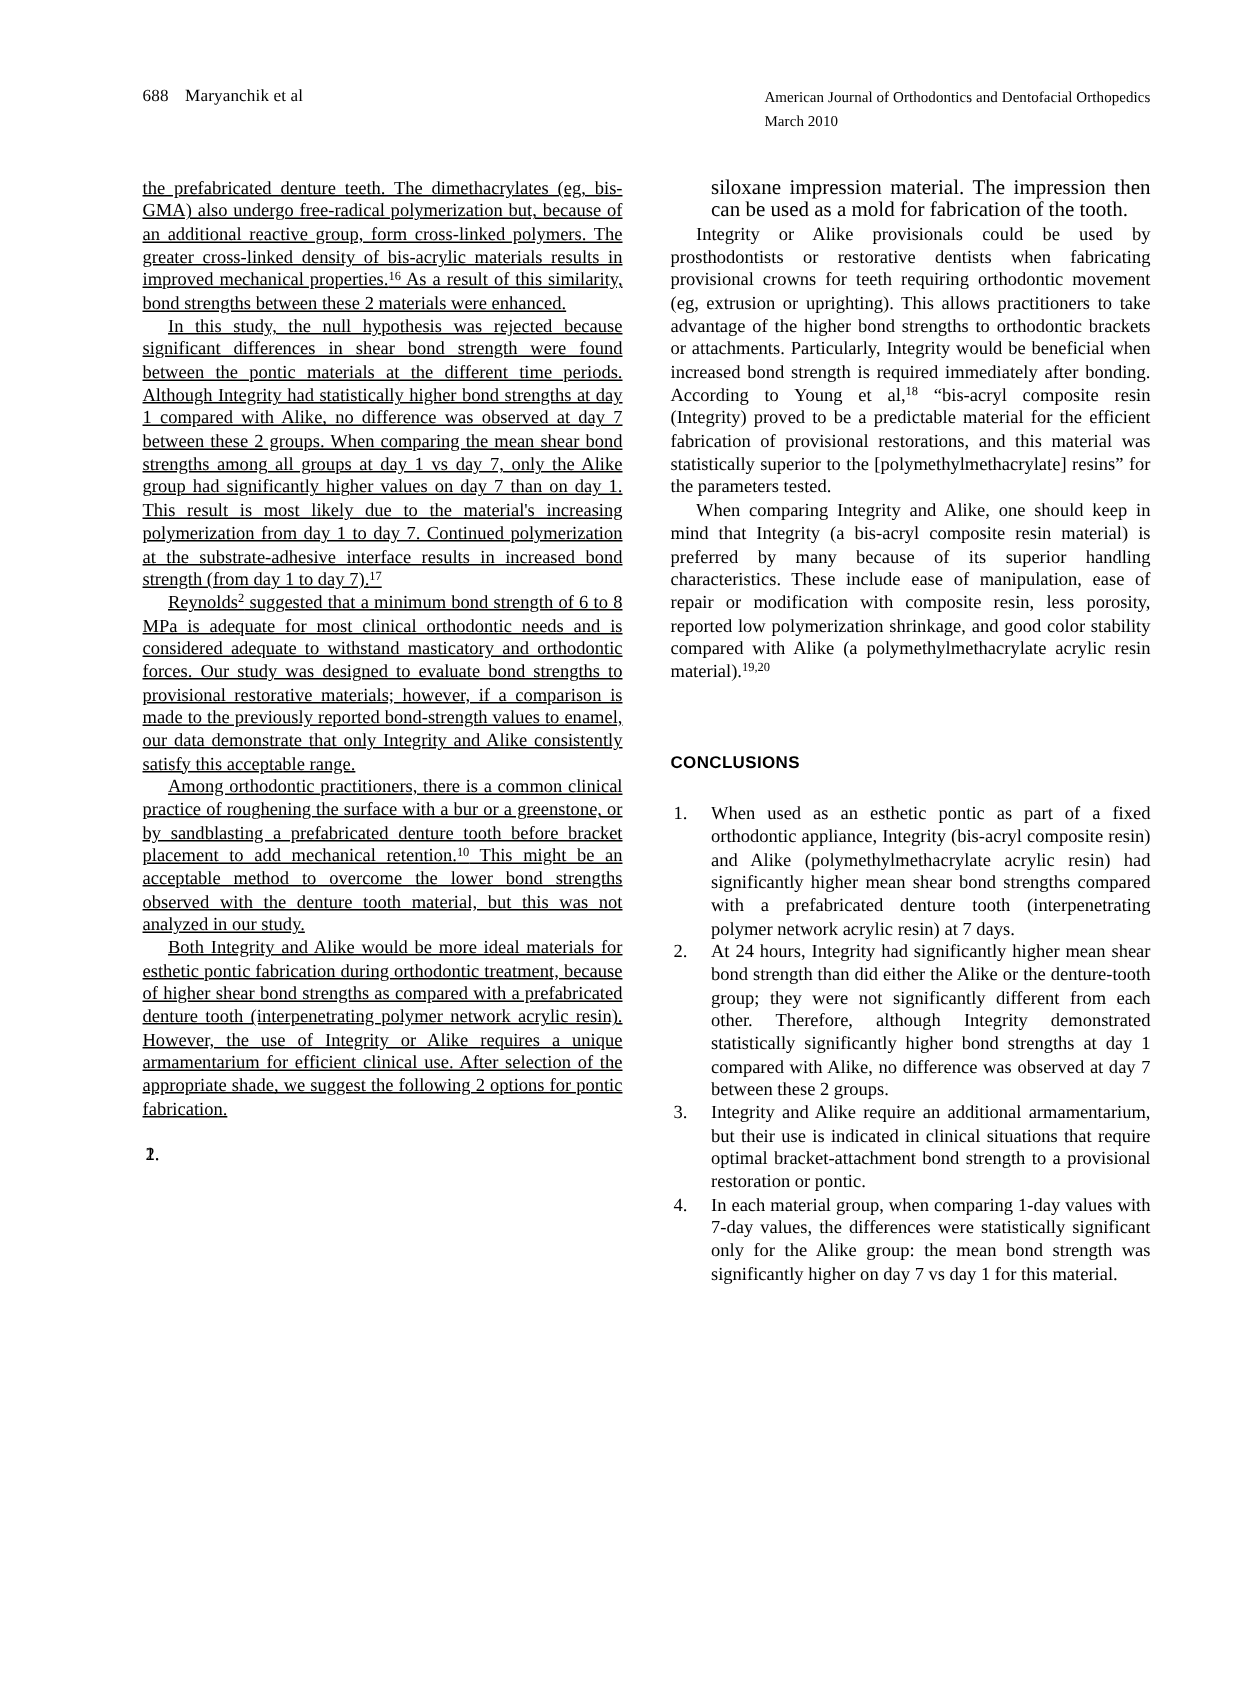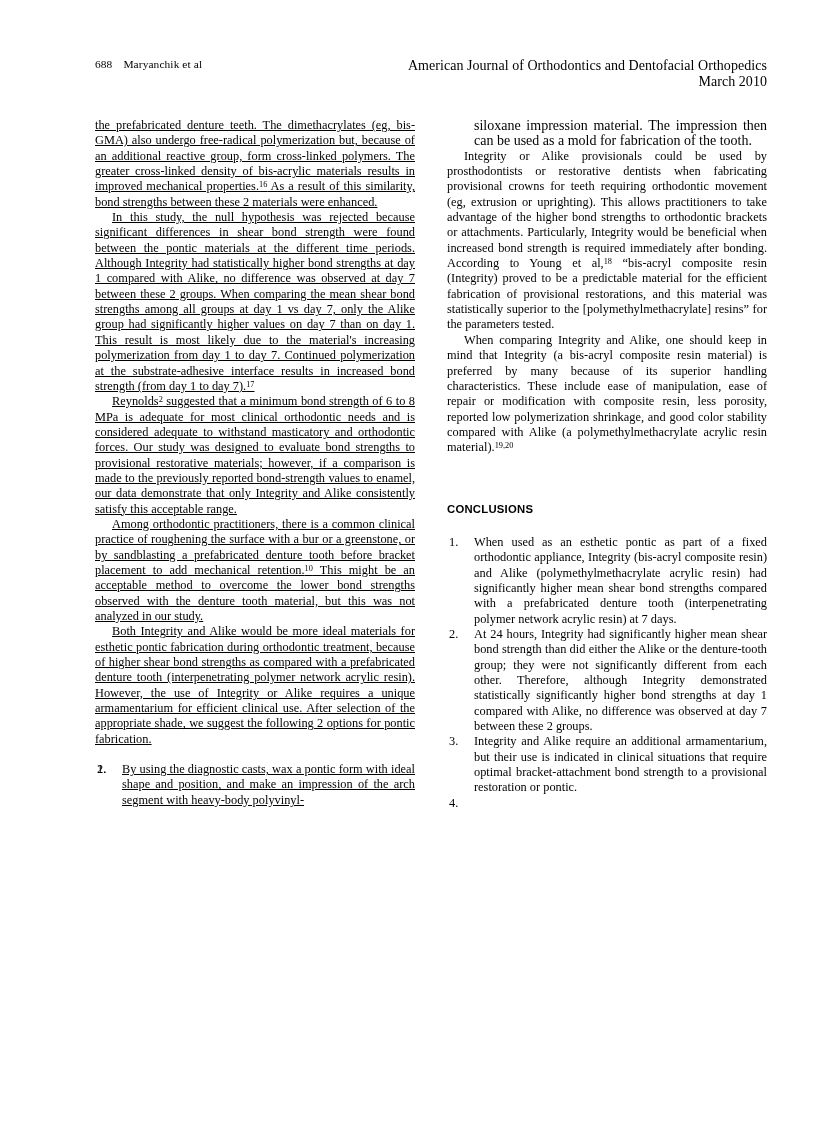--- a/index.html
+++ b/index.html
@@ -39,22 +39,22 @@
     top: 0;
     font-size: 11.4px;
     letter-spacing: 0.1px;
     white-space: nowrap;
   }
   .rh-folio { margin-right: 11px; }
   .rh-right {
     position: absolute;
     right: 0;
     top: 0;
-    text-align: right;
-    font-size: 14px;
+    text-align: left;
+    font-size: 10px;
     line-height: 15.5px;
     letter-spacing: 0.05px;
     white-space: nowrap;
   }
 
   
   .columns {
     position: absolute;
     left: 83px;
     top: 118px;
@@ -159,21 +159,21 @@
       <p class="para"><span>Reynolds</span><sup>2</sup><span> suggested that a minimum bond strength of 6 to 8 MPa is adequate for most clinical orthodontic needs and is considered adequate to withstand masticatory and orthodontic forces. Our study was designed to evaluate bond strengths to provisional restorative materials; however, if a comparison is made to the previously reported bond-strength values to enamel, our data demonstrate that only Integrity and Alike consistently satisfy this acceptable range.</span></p>
 
       <p class="para"><span>Among orthodontic practitioners, there is a common clinical practice of roughening the surface with a bur or a greenstone, or by sandblasting a prefabricated denture tooth before bracket placement to add mechanical retention.</span><sup>10</sup><span> This might be an acceptable method to overcome the lower bond strengths observed with the denture tooth material, but this was not analyzed in our study.</span></p>
 
       <p class="para"><span>Both Integrity and Alike would be more ideal materials for esthetic pontic fabrication during orthodontic treatment, because of higher shear bond strengths as compared with a prefabricated denture tooth (interpenetrating polymer network acrylic resin). However, the use of Integrity or Alike requires a unique armamentarium for efficient clinical use. After selection of the appropriate shade, we suggest the following 2 options for pontic fabrication.</span></p>
 
       <div class="gap-md"></div>
 
       <ol class="numlist">
         <li><span class="num">1.</span></li>
-        <li><span class="num">2.</span><span>By using the diagnostic casts, wax a pontic form with ideal shape and position, and make an impression of the arch segment with heavy-body polyvinyl-</span></li>
+        <li><span class="num">2.</span></li>
       </ol>
     </div>
 
     <div class="col col-right">
 
       <p class="list-cont">siloxane impression material. The impression then can be used as a mold for fabrication of the tooth.</p>
 
       <p class="para"><span>Integrity or Alike provisionals could be used by prosthodontists or restorative dentists when fabricating provisional crowns for teeth requiring orthodontic movement (eg, extrusion or uprighting). This allows practitioners to take advantage of the higher bond strengths to orthodontic brackets or attachments. Particularly, Integrity would be beneficial when increased bond strength is required immediately after bonding. According to Young et al,</span><sup>18</sup><span> “bis-acryl composite resin (Integrity) proved to be a predictable material for the efficient fabrication of provisional restorations, and this material was statistically superior to the [polymethylmethacrylate] resins” for the parameters tested.</span></p>
 
       <p class="para"><span>When comparing Integrity and Alike, one should keep in mind that Integrity (a bis-acryl composite resin material) is preferred by many because of its superior handling characteristics. These include ease of manipulation, ease of repair or modification with composite resin, less porosity, reported low polymerization shrinkage, and good color stability compared with Alike (a polymethylmethacrylate acrylic resin material).</span><sup>19,20</sup></p>
@@ -184,18 +184,18 @@
 
       <div class="gap-sm"></div>
 
 
       <div class="gap-sm"></div>
 
       <ol class="numlist">
         <li><span class="num">1.</span><span>When used as an esthetic pontic as part of a fixed orthodontic appliance, Integrity (bis-acryl composite resin) and Alike (polymethylmethacrylate acrylic resin) had significantly higher mean shear bond strengths compared with a prefabricated denture tooth (interpenetrating polymer network acrylic resin) at 7 days.</span></li>
         <li><span class="num">2.</span><span>At 24 hours, Integrity had significantly higher mean shear bond strength than did either the Alike or the denture-tooth group; they were not significantly different from each other. Therefore, although Integrity demonstrated statistically significantly higher bond strengths at day 1 compared with Alike, no difference was observed at day 7 between these 2 groups.</span></li>
         <li><span class="num">3.</span><span>Integrity and Alike require an additional armamentarium, but their use is indicated in clinical situations that require optimal bracket-attachment bond strength to a provisional restoration or pontic.</span></li>
-        <li><span class="num">4.</span></li>
+        <li><span class="num">4.</span><span>In each material group, when comparing 1-day values with 7-day values, the differences were statistically significant only for the Alike group: the mean bond strength was significantly higher on day 7 vs day 1 for this material.</span></li>
       </ol>
     </div>
 
   </div>
 </div>
 
 </body></html>

